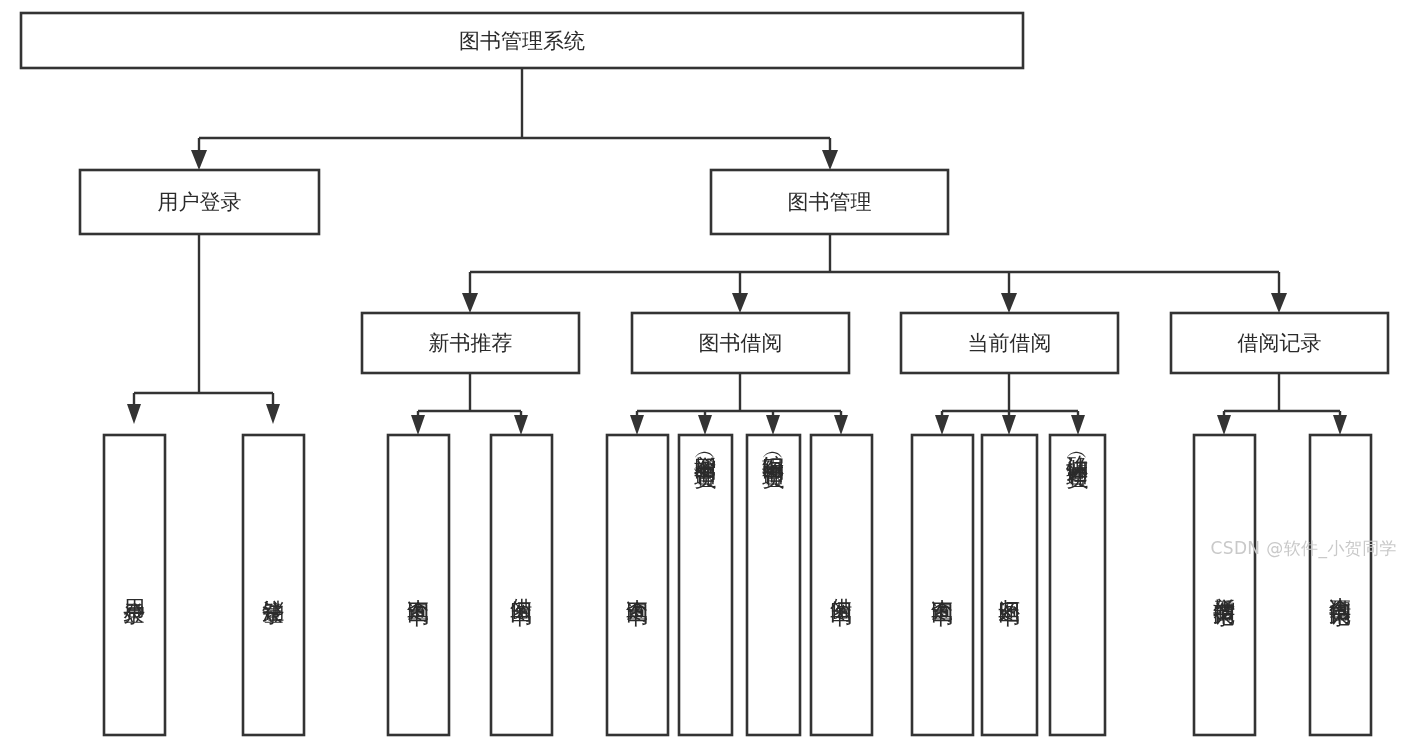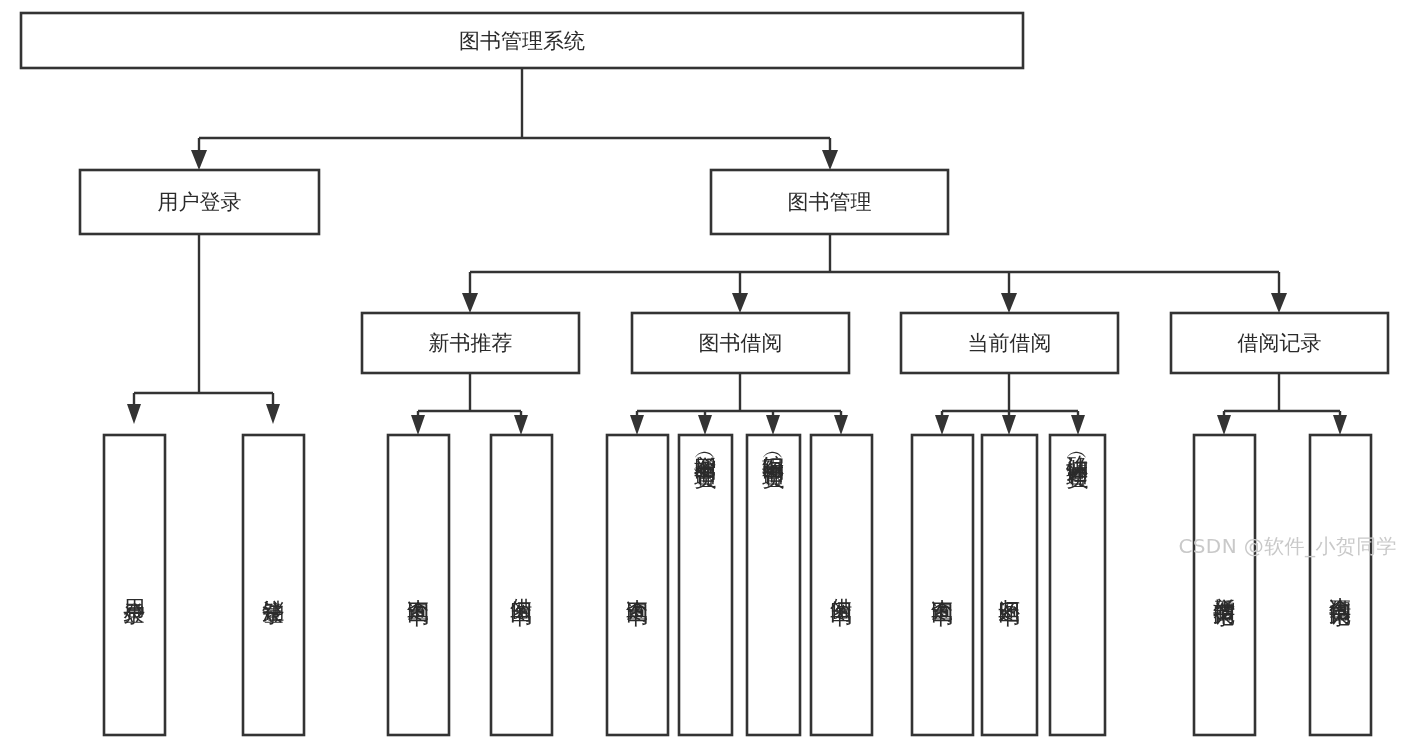--- a/index.html
+++ b/index.html
@@ -46,21 +46,21 @@
     font-family: "DejaVu Sans", "Liberation Sans", sans-serif;
     font-size: 21px;
     text-anchor: middle;
     dominant-baseline: middle;
   }
   .watermark {
     position: absolute;
     right: 8px;
     bottom: 6px;
     color: #c9c9c9;
-    font-size: 20px;
+    font-size: 17px;
     font-family: "DejaVu Sans", "Liberation Sans", sans-serif;
     letter-spacing: 0.4px;
     white-space: nowrap;
     pointer-events: none;
   }
   
   .leaf-label {
     position: absolute;
     writing-mode: vertical-rl;
     text-orientation: upright;

